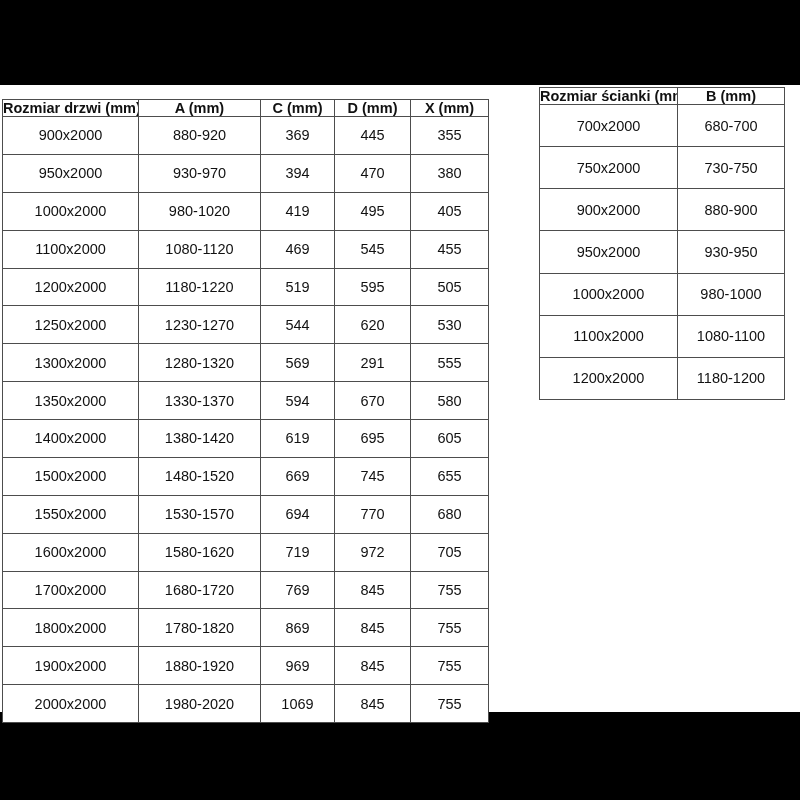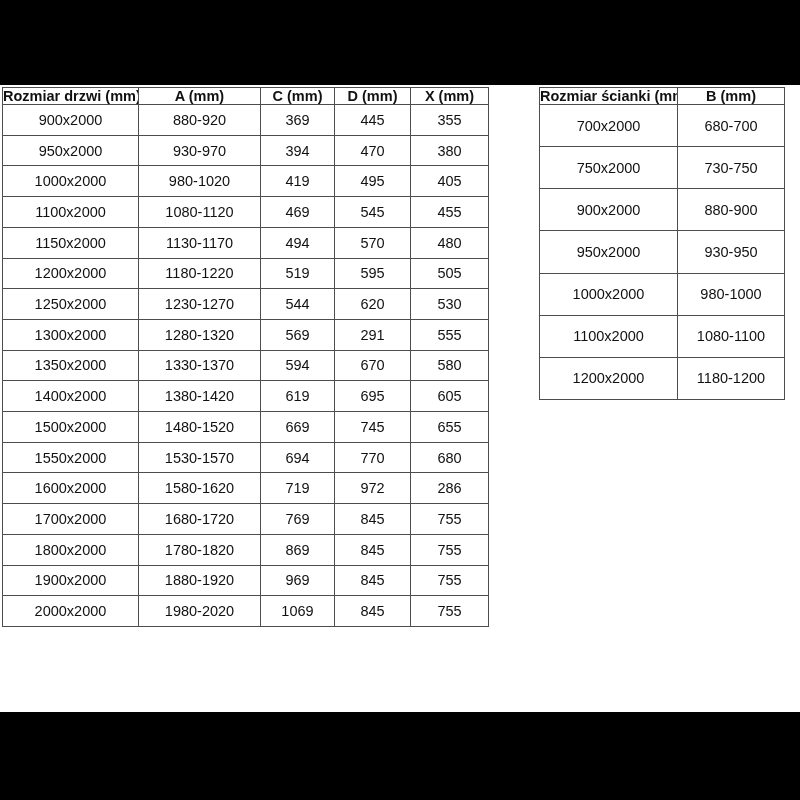--- a/index.html
+++ b/index.html
@@ -34,23 +34,23 @@
     font-size: 14.5px;
     color: #111111;
     padding: 0;
     overflow: hidden;
     white-space: nowrap;
   }
   table.spec-table th { font-weight: bold; }
 
   #door-table {
     left: 2px;
-    top: 87px;
+    top: 99px;
     width: 486px;
-    height: 540px;
+    height: 624px;
   }
   #wall-table {
     left: 539px;
     top: 87px;
     width: 245px;
     height: 313px;
   }
 </style>
 </head>
 <body>
@@ -98,27 +98,20 @@
         <td>405</td>
       </tr>
       <tr>
         <td>1100x2000</td>
         <td>1080-1120</td>
         <td>469</td>
         <td>545</td>
         <td>455</td>
       </tr>
       <tr>
-        <td>1150x2000</td>
-        <td>1130-1170</td>
-        <td>494</td>
-        <td>570</td>
-        <td>480</td>
-      </tr>
-      <tr>
         <td>1200x2000</td>
         <td>1180-1220</td>
         <td>519</td>
         <td>595</td>
         <td>505</td>
       </tr>
       <tr>
         <td>1250x2000</td>
         <td>1230-1270</td>
         <td>544</td>
@@ -158,21 +151,21 @@
         <td>1530-1570</td>
         <td>694</td>
         <td>770</td>
         <td>680</td>
       </tr>
       <tr>
         <td>1600x2000</td>
         <td>1580-1620</td>
         <td>719</td>
         <td>972</td>
-        <td>286</td>
+        <td>705</td>
       </tr>
       <tr>
         <td>1700x2000</td>
         <td>1680-1720</td>
         <td>769</td>
         <td>845</td>
         <td>755</td>
       </tr>
       <tr>
         <td>1800x2000</td>

